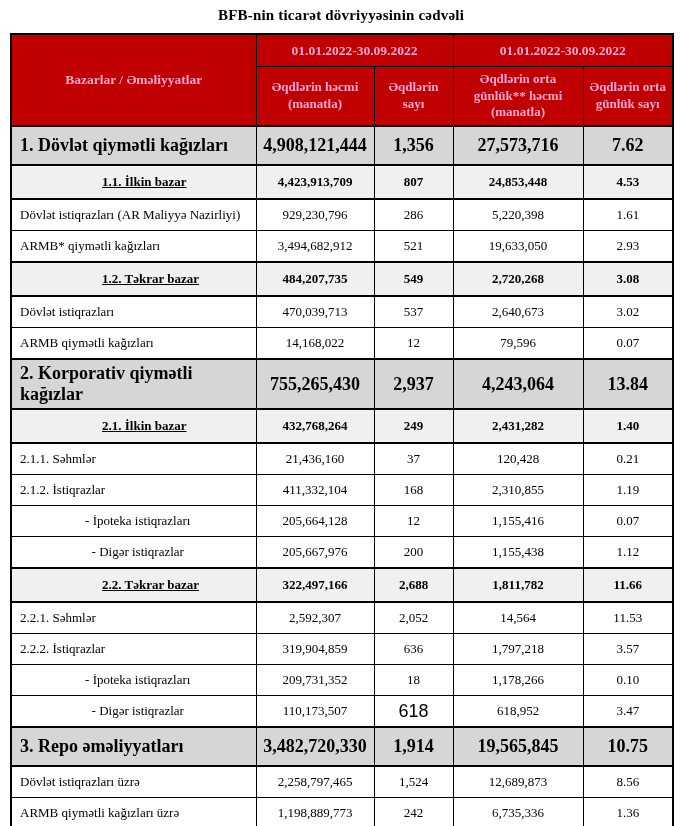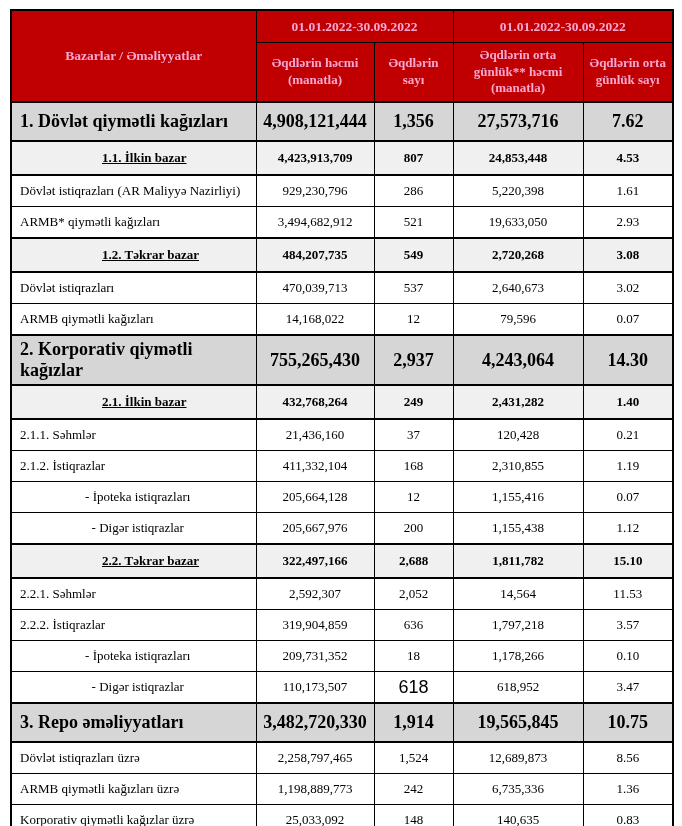--- a/index.html
+++ b/index.html
@@ -42,20 +42,21 @@
   }
   .row-subsection td.lbl { padding-left:90px;text-decoration:underline; }
   .row-normal td { height:24px; }
   .row-normal td.lbl.ind { padding-left:12px;text-align:center; }
   td.val.sans { font-family:"Liberation Sans","DejaVu Sans",sans-serif; font-size:18px; }
 </style>
 </head>
 <body>
 
 <div class="page">
+  <div class="title">BFB-nin ticarət dövriyyəsinin cədvəli</div>
 
   <table class="main">
     <colgroup>
       <col class="c1">
         <col class="c2">
         <col class="c3">
         <col class="c4">
         <col class="c5">
     </colgroup>
     <thead>
@@ -119,21 +120,21 @@
           <td class="val">14,168,022</td>
           <td class="val">12</td>
           <td class="val">79,596</td>
           <td class="val">0.07</td>
         </tr>
         <tr class="row-section">
           <td class="lbl">2. Korporativ qiymətli kağızlar</td>
           <td class="val">755,265,430</td>
           <td class="val">2,937</td>
           <td class="val">4,243,064</td>
-          <td class="val">14.30</td>
+          <td class="val">13.84</td>
         </tr>
         <tr class="row-subsection">
           <td class="lbl">2.1. İlkin bazar</td>
           <td class="val">432,768,264</td>
           <td class="val">249</td>
           <td class="val">2,431,282</td>
           <td class="val">1.40</td>
         </tr>
         <tr class="row-normal">
           <td class="lbl">2.1.1. Səhmlər</td>
@@ -161,21 +162,21 @@
           <td class="val">205,667,976</td>
           <td class="val">200</td>
           <td class="val">1,155,438</td>
           <td class="val">1.12</td>
         </tr>
         <tr class="row-subsection">
           <td class="lbl">2.2. Təkrar bazar</td>
           <td class="val">322,497,166</td>
           <td class="val">2,688</td>
           <td class="val">1,811,782</td>
-          <td class="val">15.10</td>
+          <td class="val">11.66</td>
         </tr>
         <tr class="row-normal">
           <td class="lbl">2.2.1. Səhmlər</td>
           <td class="val">2,592,307</td>
           <td class="val">2,052</td>
           <td class="val">14,564</td>
           <td class="val">11.53</td>
         </tr>
         <tr class="row-normal">
           <td class="lbl">2.2.2. İstiqrazlar</td>

